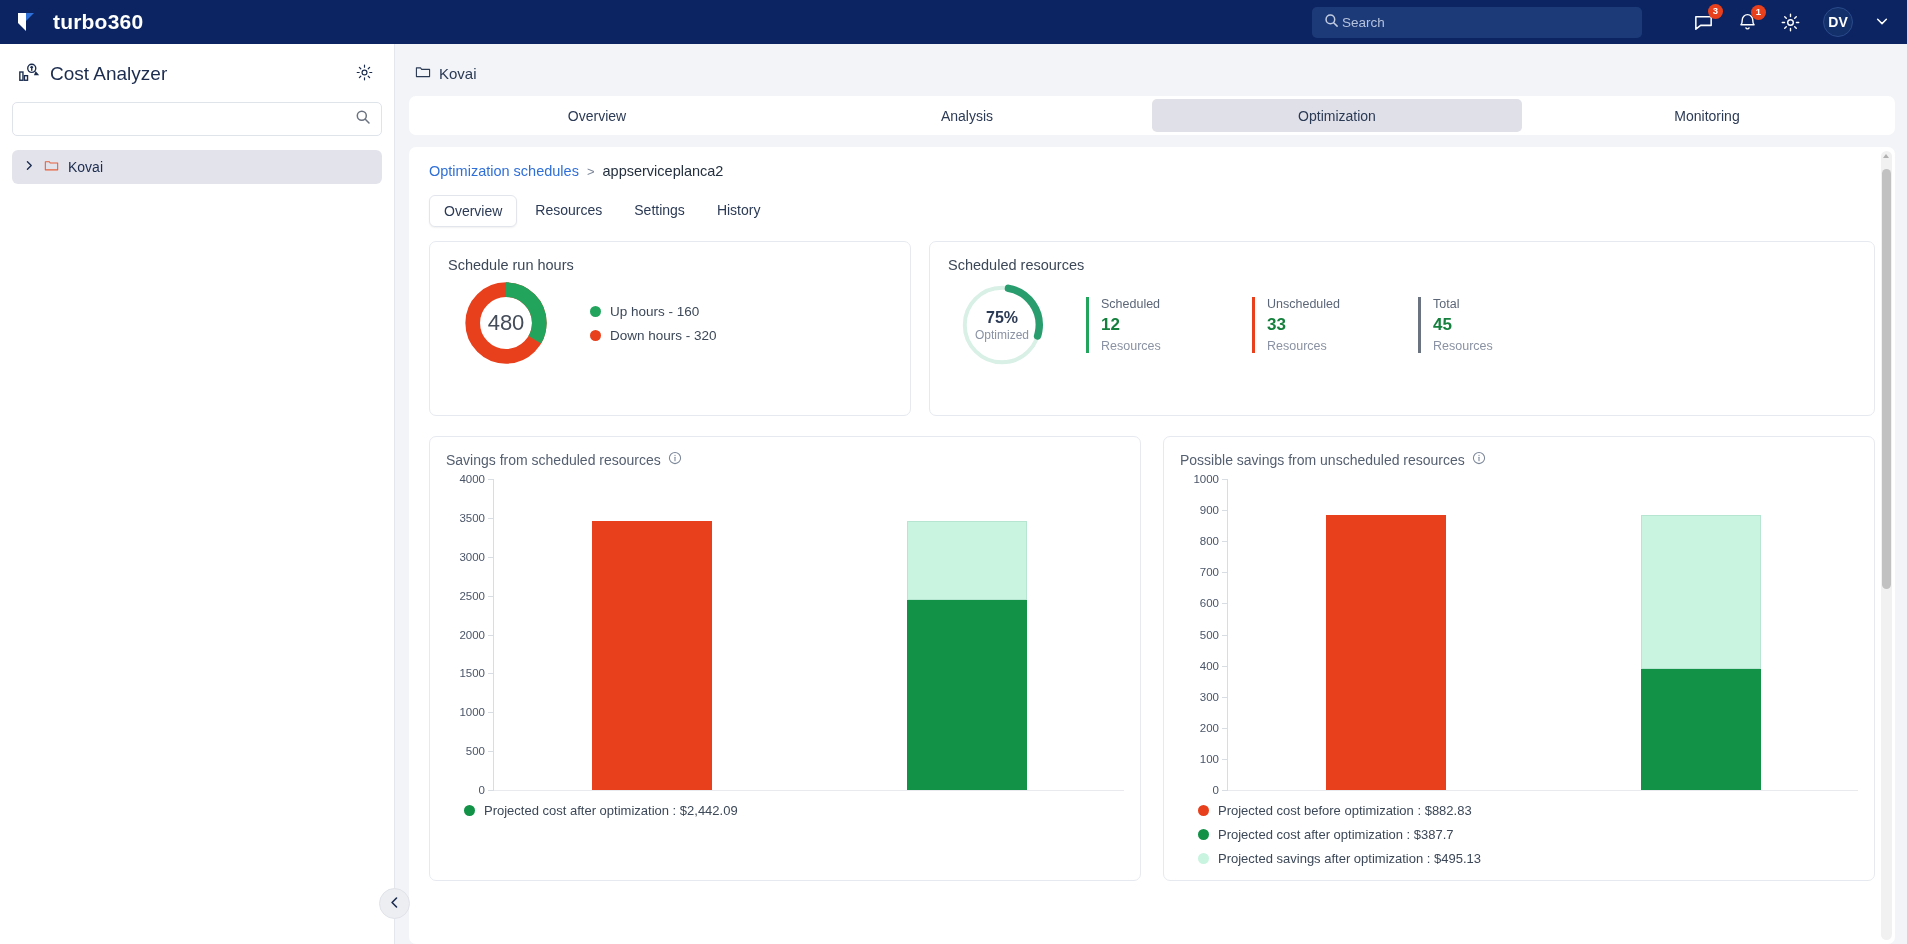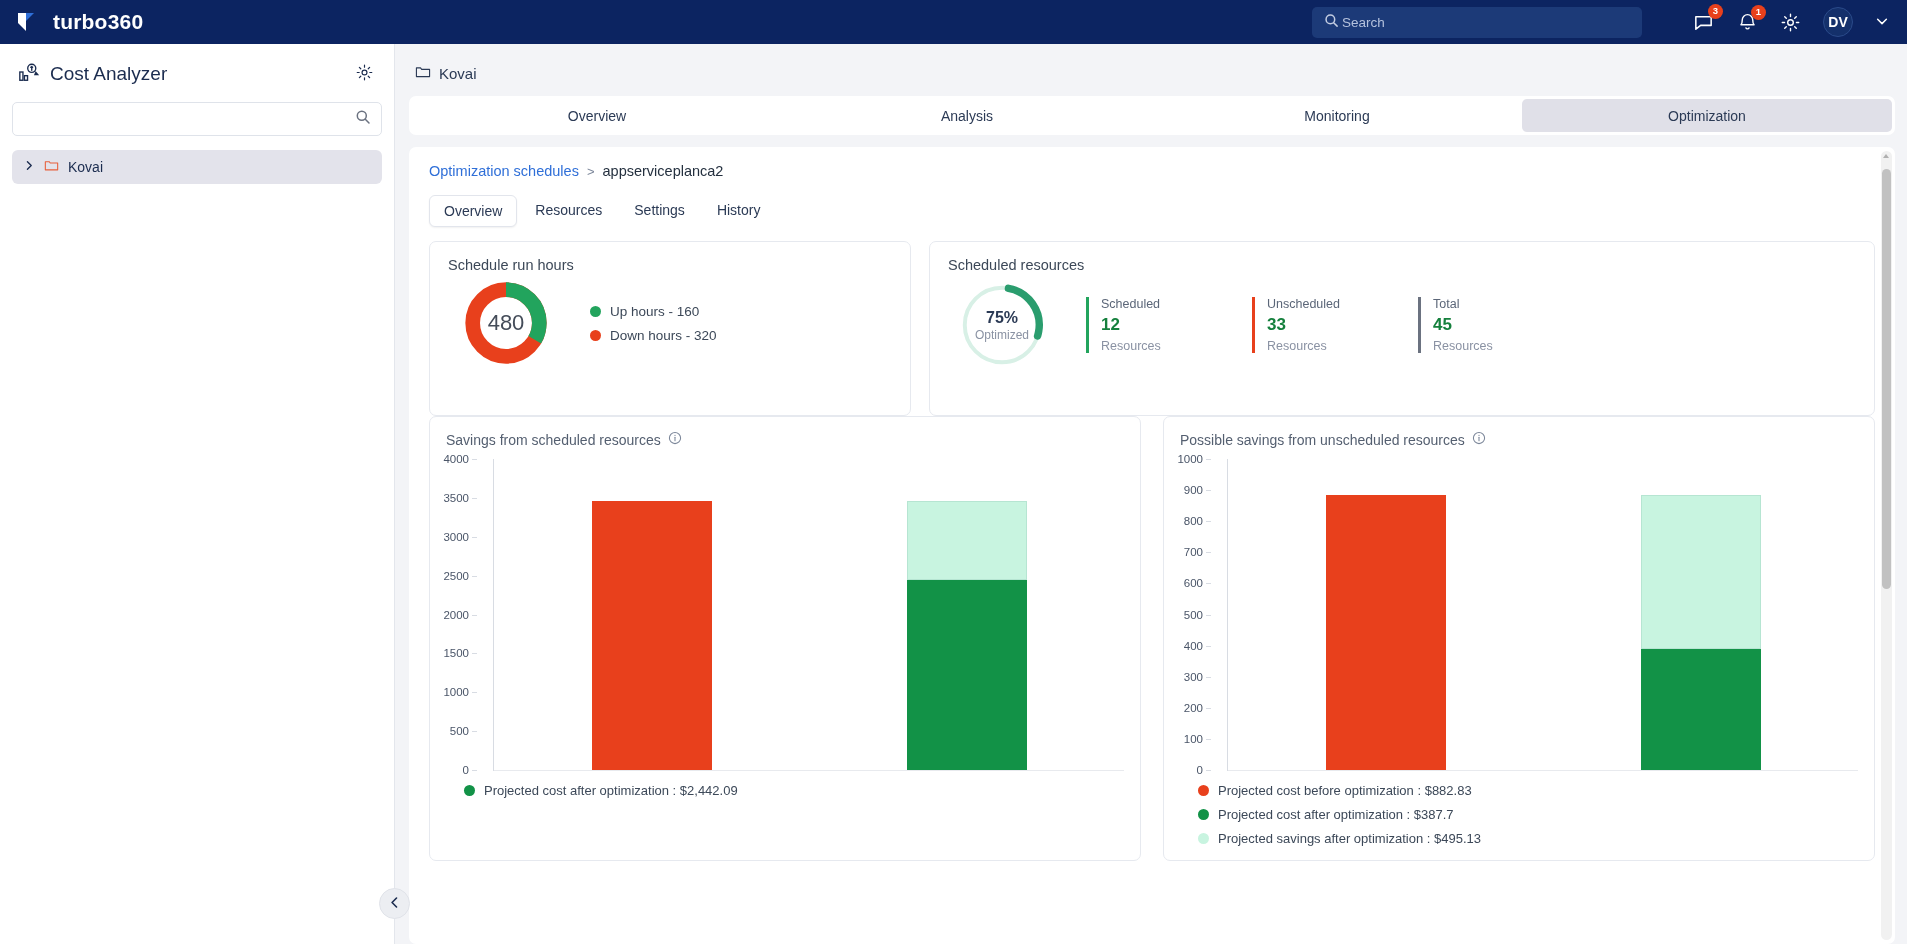--- a/index.html
+++ b/index.html
@@ -161,33 +161,33 @@
   .pct-val { font-size: 16px; font-weight: 700; color: #2b3a55; }
   .pct-lbl { font-size: 12px; color: #8a92a3; }
   .stat {
     border-left: 3px solid #22a45d; padding-left: 12px;
     margin-right: 56px; min-width: 110px;
   }
   .stat-name { font-size: 12.5px; color: #5b6678; margin-bottom: 4px; }
   .stat-num { font-size: 17px; font-weight: 700; color: #15803d; margin-bottom: 4px; }
   .stat-unit { font-size: 12.5px; color: #8a92a3; }
 
-  .charts-row { display: flex; gap: 22px; }
+  .charts-row { display: flex; gap: 22px; margin-top: 20px; }
   .chart-card {
     border: 1px solid #e6e9ef; border-radius: 7px; background: #fff;
     flex: 1; padding: 14px 16px 8px 16px; min-width: 0;
   }
   .chart-title { font-size: 14px; color: #545f70; }
   .plot { display: flex; height: 312px; margin-top: 8px; }
   .yaxis {
     width: 48px; position: relative; flex-shrink: 0;
     border-right: 1px solid #d8dce3;
   }
   .ytick {
-    position: absolute; right: 24px; transform: translateY(-50%);
+    position: absolute; right: 8px; transform: translateY(-50%);
     font-size: 11.5px; color: #4a5568; white-space: nowrap;
   }
   .ytick::after {
     content: ""; position: absolute; right: -8px; top: 50%;
     width: 5px; height: 1px; background: #d8dce3;
   }
   .plotarea {
     flex: 1; position: relative;
     border-bottom: 1px solid #e8eaee;
     display: flex; align-items: flex-end;
@@ -331,22 +331,22 @@
         <svg width="16" height="16" viewBox="0 0 18 18" fill="none" stroke="#2b3a55" stroke-width="1.25" stroke-linejoin="round">
           <path d="M1.6 4.4h4.6l1.3 1.6h8.9v8.2H1.6z"></path>
         </svg>
       </span>
       <span>Kovai</span>
     </div>
 
     <div class="maintabs">
       <div class="maintab">Overview</div>
       <div class="maintab">Analysis</div>
+      <div class="maintab active">Optimization</div>
       <div class="maintab">Monitoring</div>
-      <div class="maintab active">Optimization</div>
     </div>
 
     <div class="panel">
 
       <div class="breadcrumb">
         <span class="bc-link">Optimization schedules</span>
         <span class="bc-sep">&gt;</span>
         <span class="bc-cur">appserviceplanca2</span>
       </div>
 

